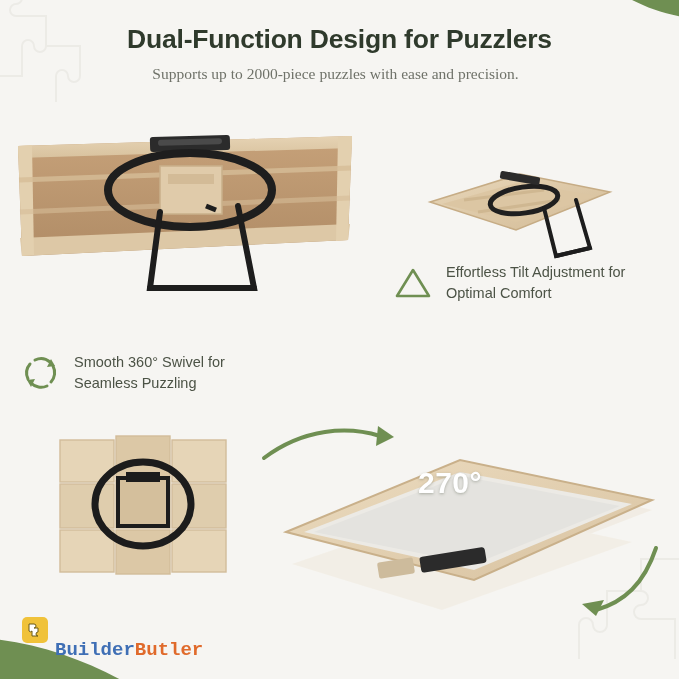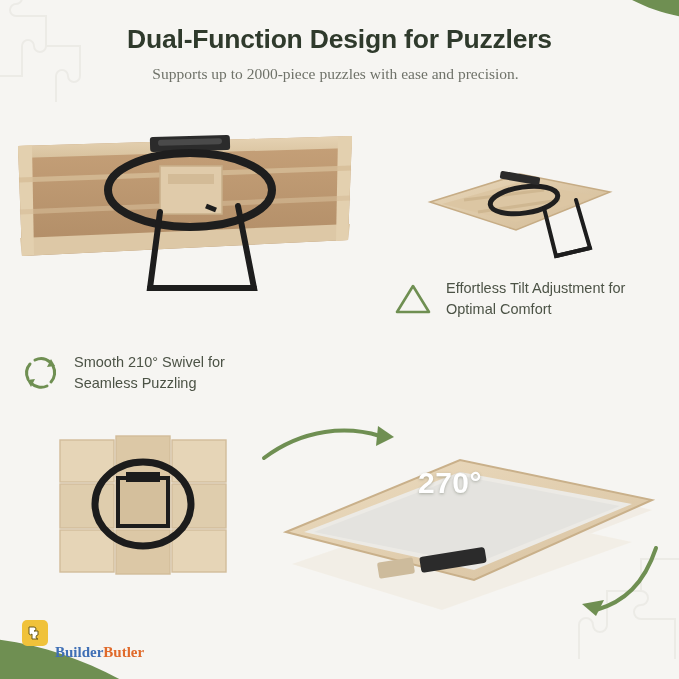--- a/index.html
+++ b/index.html
@@ -78,21 +78,21 @@
     align-items: flex-start;
     gap: 12px;
   }
   .caption-text {
     font-size: 14.5px;
     line-height: 1.45;
     color: #4c5346;
     font-family: "Liberation Sans", sans-serif;
     max-width: 215px;
   }
-  .cap-tilt { left: 392px; top: 278px; }
+  .cap-tilt { left: 392px; top: 262px; }
   .cap-tilt .caption-text { max-width: 225px; }
   .cap-swivel { left: 20px; top: 352px; }
 
   .icon-box {
     width: 42px;
     height: 42px;
     flex: 0 0 42px;
     display: flex;
     align-items: center;
     justify-content: center;
@@ -123,23 +123,23 @@
   .brand-mark {
     width: 26px;
     height: 26px;
     border-radius: 5px;
     background: #f0c23a;
     display: flex;
     align-items: center;
     justify-content: center;
   }
   .brand-name {
-    font-size: 15px;
+    font-size: 19px;
     font-weight: bold;
-    font-family: Liberation Serif, serif;
+    font-family: Liberation Mono, monospace;
     margin-top: 40px;
   }
   .bn1 { color: #3f6fb5; }
   .bn2 { color: #e06a2b; }
 
   .img-layer { position: absolute; pointer-events: none; }
 </style>
 </head>
 <body>
 
@@ -243,21 +243,21 @@
         <g fill="none" stroke="#6f8f52" stroke-width="3" stroke-linecap="round">
           <path d="M32 13 A14 14 0 0 1 30 29"></path>
           <path d="M26 33 A14 14 0 0 1 10 30"></path>
           <path d="M7 26 A14 14 0 0 1 9 11"></path>
           <path d="M14 7 A14 14 0 0 1 29 9"></path>
         </g>
         <path d="M30 6 L34 13 L26 14 Z" fill="#6f8f52"></path>
         <path d="M10 34 L6 27 L14 26 Z" fill="#6f8f52"></path>
       </svg>
     </span>
-    <span class="caption-text">Smooth 210° Swivel for Seamless Puzzling</span>
+    <span class="caption-text">Smooth 360° Swivel for Seamless Puzzling</span>
   </div>
 
   <svg class="img-layer" style="left:48px; top:428px;" width="190" height="160" viewBox="0 0 190 160">
     <g stroke="#d2bc9a" stroke-width="1.4">
       <rect x="12" y="12" width="54" height="42" fill="#e6d5b7"></rect>
       <rect x="68" y="8" width="54" height="42" fill="#dcc8a6"></rect>
       <rect x="124" y="12" width="54" height="42" fill="#e6d5b7"></rect>
       <rect x="12" y="56" width="54" height="44" fill="#dfcdad"></rect>
       <rect x="68" y="52" width="54" height="48" fill="#d4bf9c"></rect>
       <rect x="124" y="56" width="54" height="44" fill="#dfcdad"></rect>

